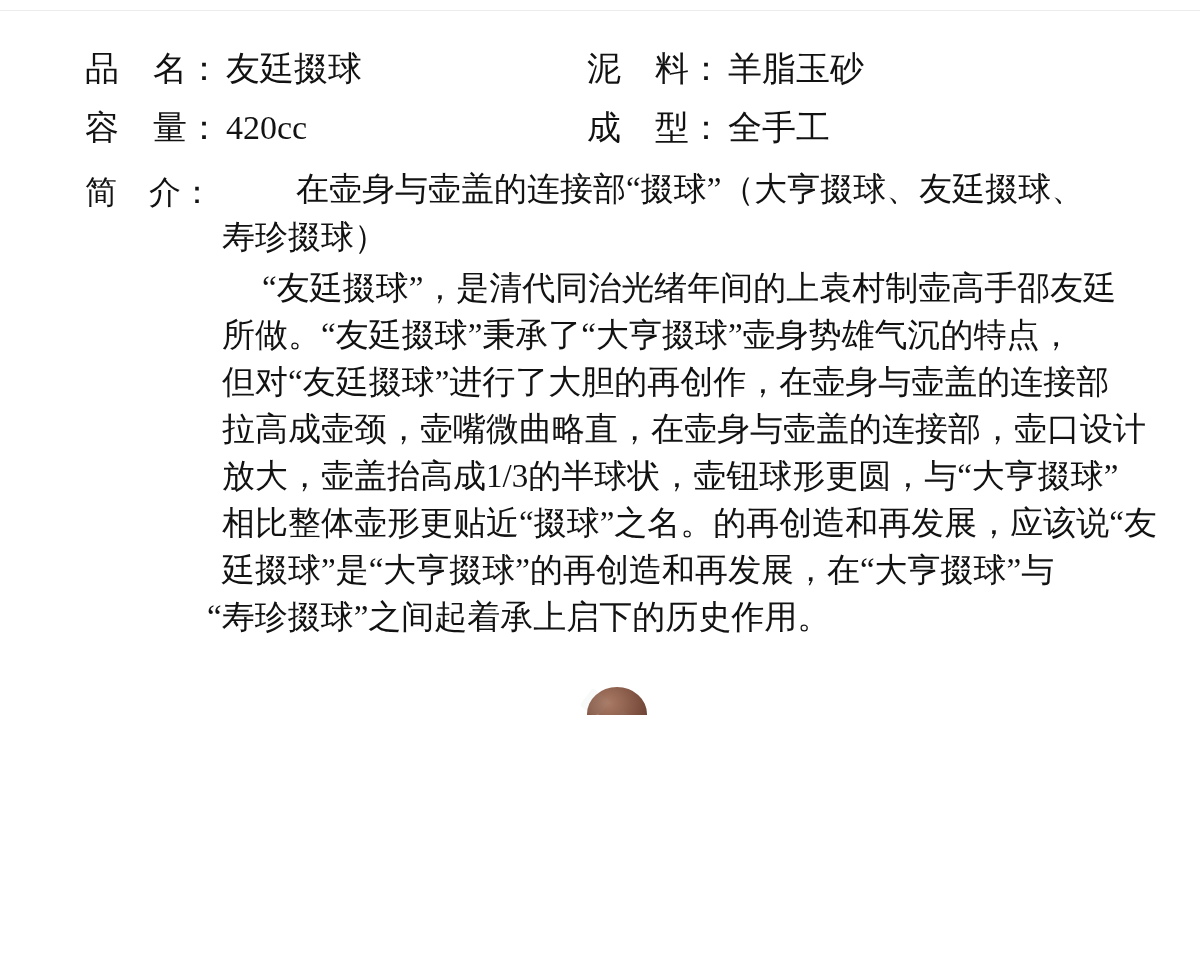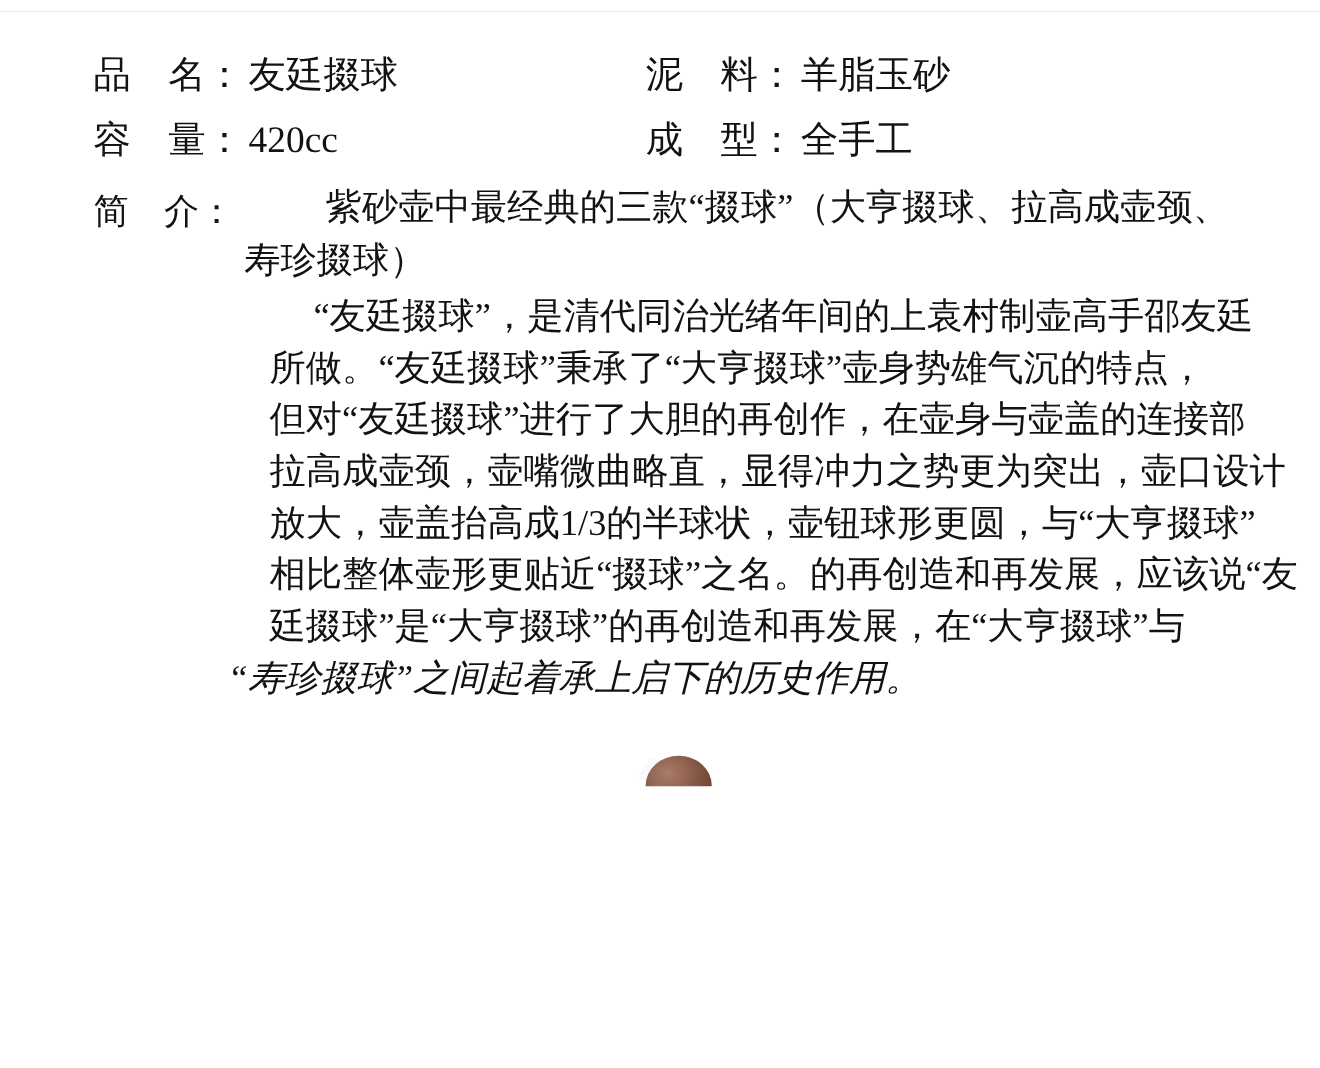--- a/index.html
+++ b/index.html
@@ -11,49 +11,49 @@
   .top-divider{position:absolute;top:10px;left:0;width:1200px;height:1px;background:#ececec;}
   .specs{position:absolute;left:85px;top:49px;display:grid;grid-template-columns:502px auto;grid-auto-rows:59px;}
   .spec-cell{font-size:34px;line-height:40px;white-space:pre;}
   .spec-label{white-space:pre;}
   .spec-value{margin-left:5px;}
   .intro-label{position:absolute;left:85px;top:170px;font-size:32px;line-height:44px;white-space:pre;}
   .intro-lines{position:absolute;left:222px;top:167px;font-size:33px;}
   .intro-lines .line{height:48px;line-height:44px;white-space:pre;}
   .intro-lines .line:first-child{text-indent:74px;}
   .para-lines{position:absolute;left:222px;top:266px;font-size:33px;}
-  .para-lines .line{height:47px;line-height:44px;white-space:pre;margin-left:23px;}
+  .para-lines .line{height:47px;line-height:44px;white-space:pre;}
   .para-lines .line:first-child{text-indent:40px;}
-  .para-lines .line:last-child{margin-left:-15px;font-style:italic;}
+  .para-lines .line:last-child{margin-left:-15px;}
   .photo{position:absolute;left:280px;top:670px;width:720px;height:301px;}
 </style>
 </head>
 <body>
 
 <div class="canvas">
 
   <div class="top-divider"></div>
 
   <div class="specs">
     <div class="spec-cell"><span class="spec-label">品　名：</span><span class="spec-value">友廷掇球</span></div>
     <div class="spec-cell"><span class="spec-label">泥　料：</span><span class="spec-value">羊脂玉砂</span></div>
     <div class="spec-cell"><span class="spec-label">容　量：</span><span class="spec-value">420cc</span></div>
     <div class="spec-cell"><span class="spec-label">成　型：</span><span class="spec-value">全手工</span></div>
   </div>
 
   <div class="intro-label">简　介：</div>
   <div class="intro-lines" id="intro-lines">
-      <div class="line">紫砂壶中最经典的三款“掇球”（大亨掇球、拉高成壶颈、</div>
+      <div class="line">在壶身与壶盖的连接部“掇球”（大亨掇球、友廷掇球、</div>
       <div class="line">寿珍掇球）</div>
     </div>
   <div class="para-lines" id="para-lines">
       <div class="line">“友廷掇球”，是清代同治光绪年间的上袁村制壶高手邵友廷</div>
       <div class="line">所做。“友廷掇球”秉承了“大亨掇球”壶身势雄气沉的特点，</div>
       <div class="line">但对“友廷掇球”进行了大胆的再创作，在壶身与壶盖的连接部</div>
-      <div class="line">拉高成壶颈，壶嘴微曲略直，显得冲力之势更为突出，壶口设计</div>
+      <div class="line">拉高成壶颈，壶嘴微曲略直，在壶身与壶盖的连接部，壶口设计</div>
       <div class="line">放大，壶盖抬高成1/3的半球状，壶钮球形更圆，与“大亨掇球”</div>
       <div class="line">相比整体壶形更贴近“掇球”之名。的再创造和再发展，应该说“友</div>
       <div class="line">廷掇球”是“大亨掇球”的再创造和再发展，在“大亨掇球”与</div>
       <div class="line">“寿珍掇球”之间起着承上启下的历史作用。</div>
     </div>
 
   <svg class="photo" viewBox="0 0 720 301" xmlns="http://www.w3.org/2000/svg">
     <defs>
       <radialGradient id="gKnob" cx="0.35" cy="0.30" r="0.95">
         <stop offset="0" stop-color="#aa7c66"></stop>

